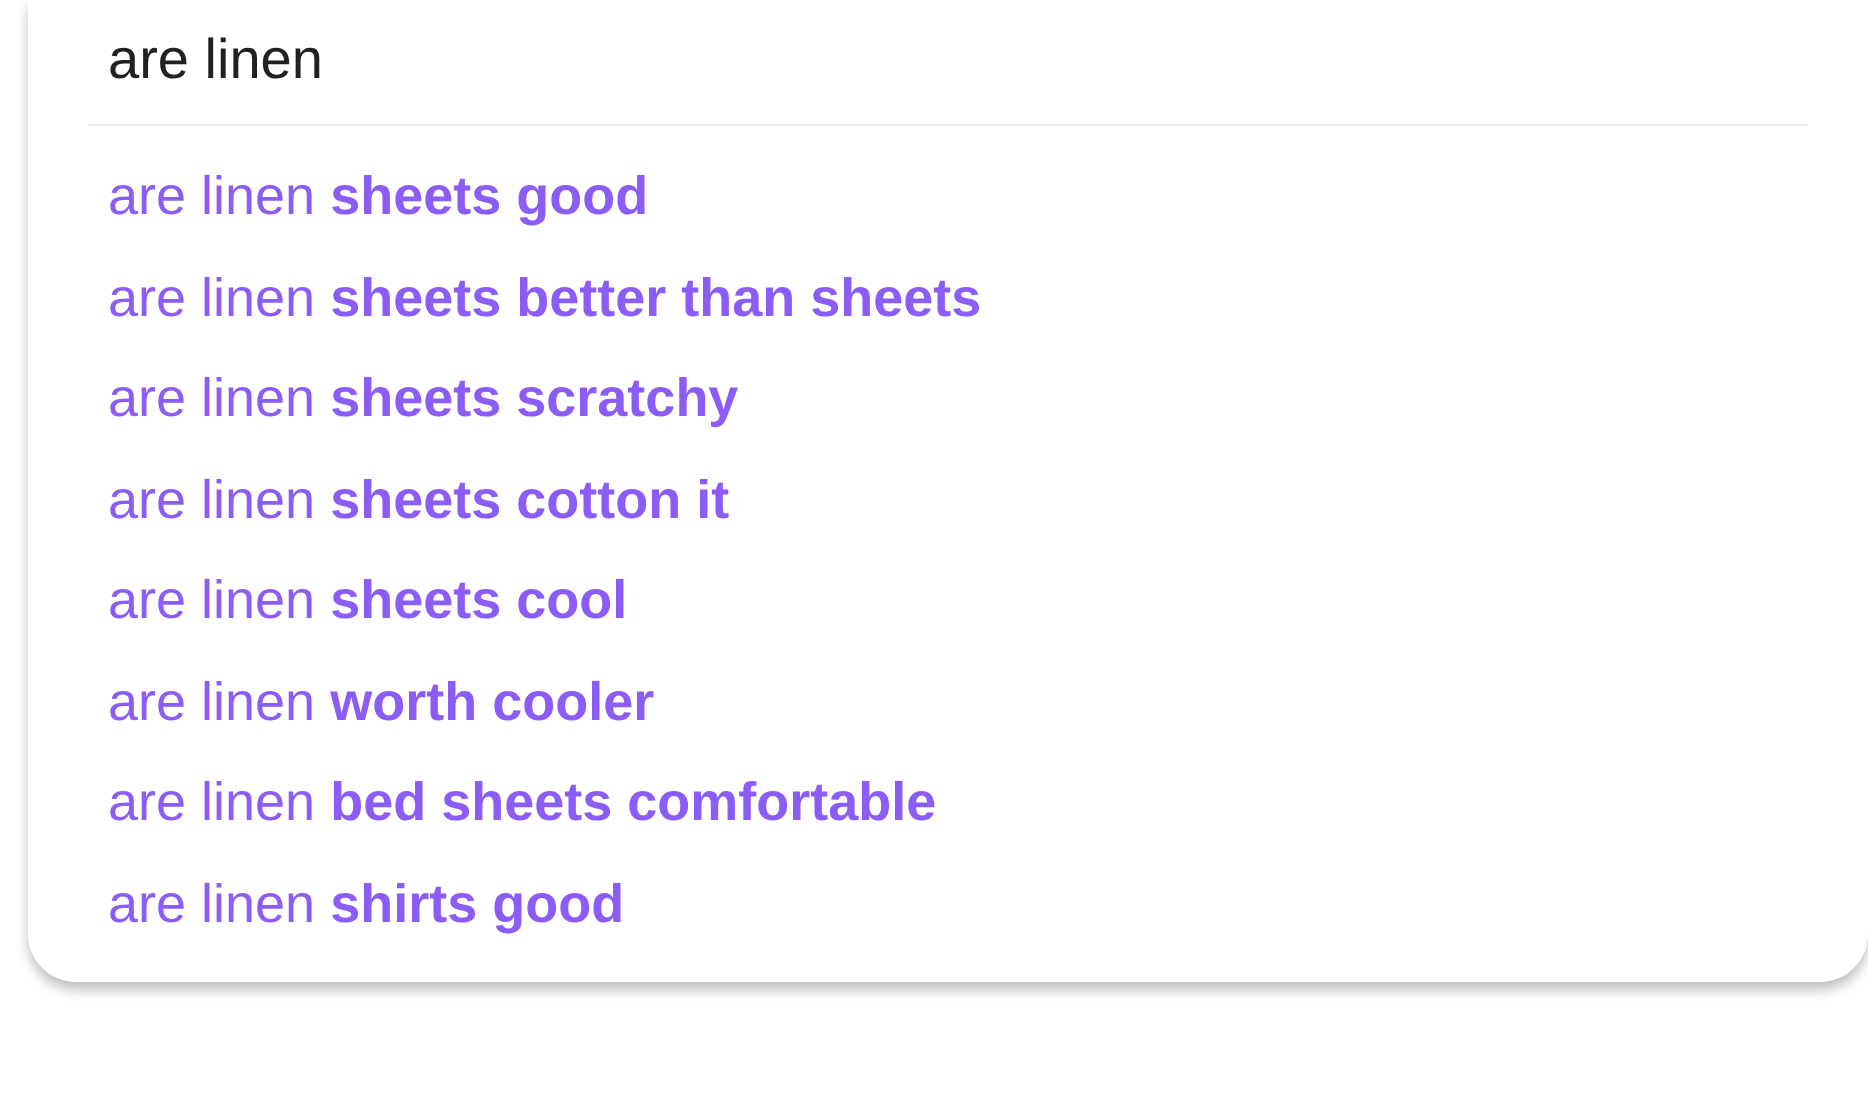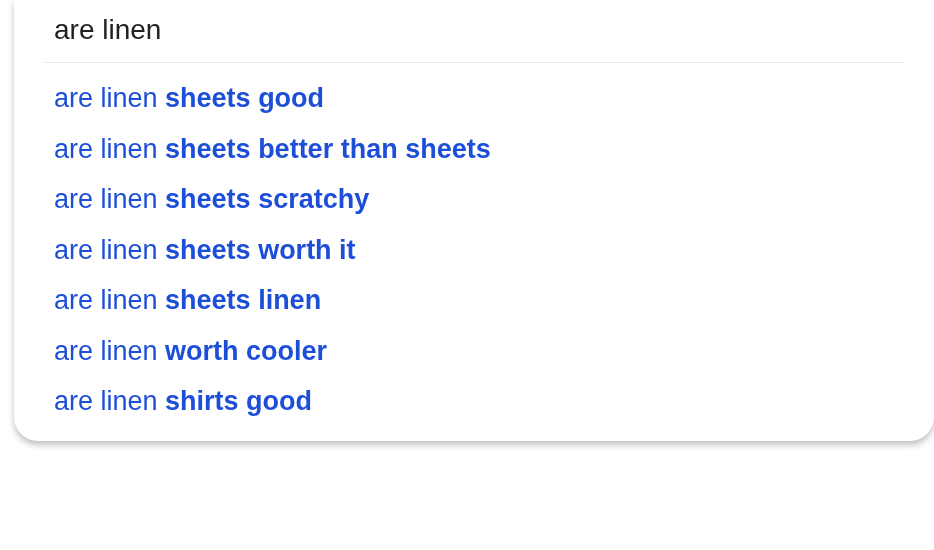--- a/index.html
+++ b/index.html
@@ -41,21 +41,21 @@
       background: #e8eaed;
       margin: 0 30px 0 30px;
     }
     .suggestions {
       padding: 10px 0 0 0;
     }
     .suggestion-item {
       padding: 5px 40px;
       font-size: 27px;
       line-height: 1.5;
-      color: #1d4ed8;
+      color: #8b5cf6;
       cursor: pointer;
       display: block;
     }
     .suggestion-prefix {
       font-weight: normal;
     }
     .suggestion-bold {
       font-weight: bold;
     }
   </style>
@@ -71,25 +71,28 @@
     <div class="suggestion-item">
       <span class="suggestion-prefix">are linen </span><span class="suggestion-bold">sheets good</span>
     </div>
     <div class="suggestion-item">
       <span class="suggestion-prefix">are linen </span><span class="suggestion-bold">sheets better than sheets</span>
     </div>
     <div class="suggestion-item">
       <span class="suggestion-prefix">are linen </span><span class="suggestion-bold">sheets scratchy</span>
     </div>
     <div class="suggestion-item">
-      <span class="suggestion-prefix">are linen </span><span class="suggestion-bold">sheets worth it</span>
+      <span class="suggestion-prefix">are linen </span><span class="suggestion-bold">sheets cotton it</span>
     </div>
     <div class="suggestion-item">
-      <span class="suggestion-prefix">are linen </span><span class="suggestion-bold">sheets linen</span>
+      <span class="suggestion-prefix">are linen </span><span class="suggestion-bold">sheets cool</span>
     </div>
     <div class="suggestion-item">
       <span class="suggestion-prefix">are linen </span><span class="suggestion-bold">worth cooler</span>
+    </div>
+    <div class="suggestion-item">
+      <span class="suggestion-prefix">are linen </span><span class="suggestion-bold">bed sheets comfortable</span>
     </div>
     <div class="suggestion-item">
       <span class="suggestion-prefix">are linen </span><span class="suggestion-bold">shirts good</span>
     </div>
   </div>
 </div>
 
 </body></html>

